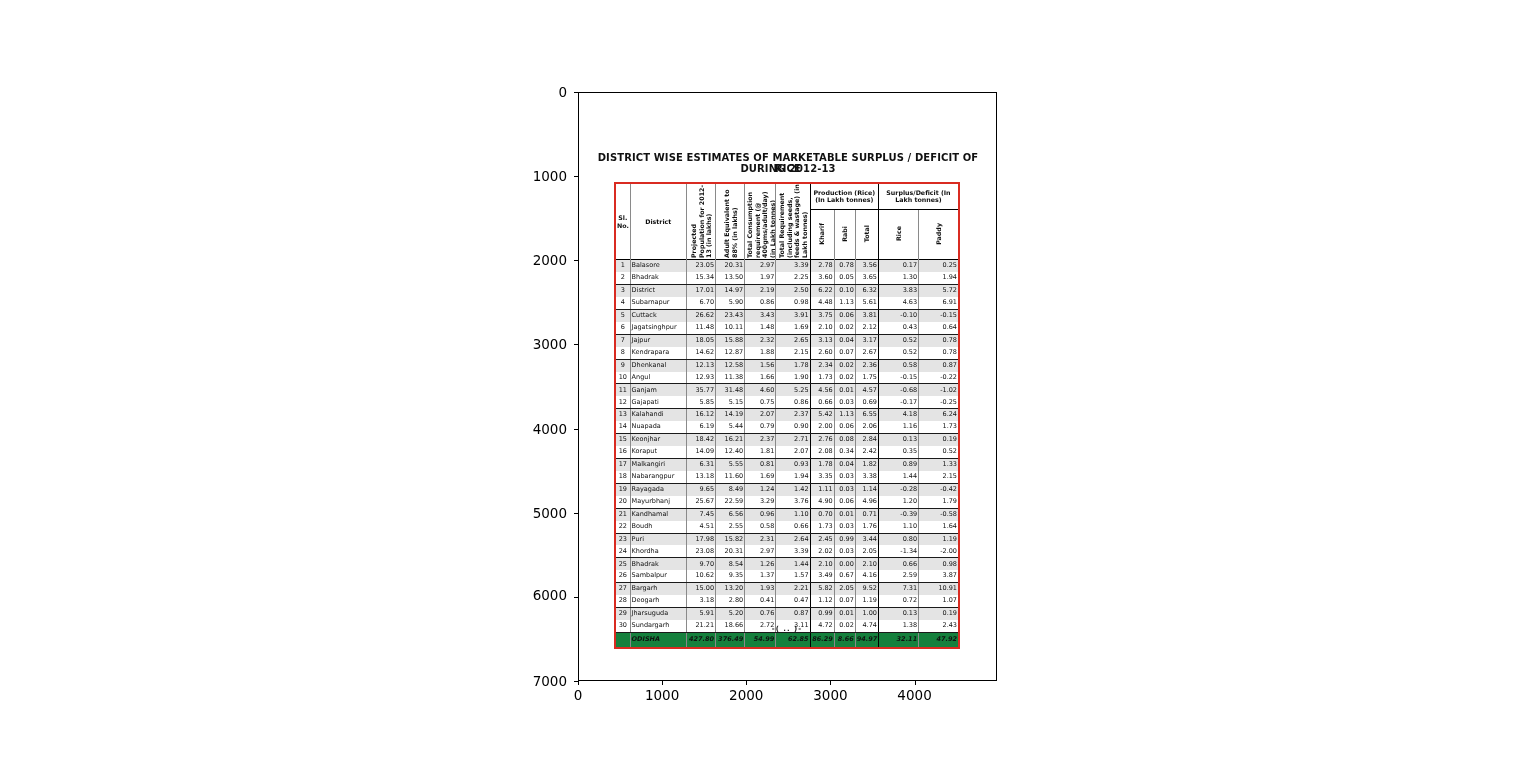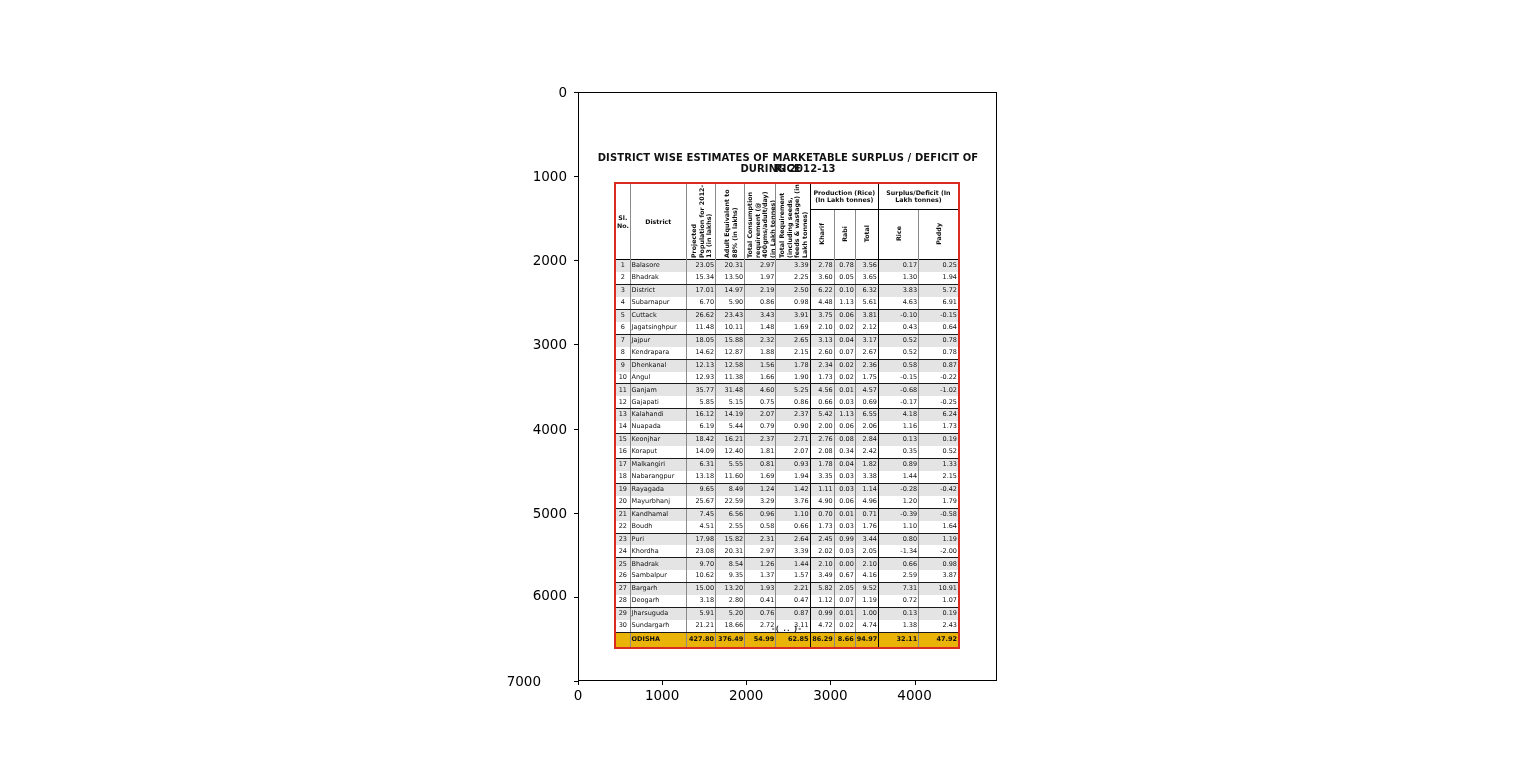--- a/index.html
+++ b/index.html
@@ -32,22 +32,22 @@
   th.h-group { border-bottom:0.5px solid #000; height:26px; padding:1px; }
   .vert { writing-mode:vertical-rl; transform:rotate(180deg); display:inline-block;
           max-height:74px; line-height:1.2; font-weight:bold; text-align:left; }
   td.c-sl { text-align:center; }
   td.c-district { text-align:left; padding-left:2px; }
   td.c-num { text-align:right; padding-right:2px; }
   tbody td { height:11.6px; line-height:11.6px; }
   tr.shade td { background:#e4e4e4; }
   tr.pair-end td { border-bottom:0.7px solid #1a1a1a; }
   .gb { border-left:1px solid #000 !important; }
-  tr.total-row td { font-weight:bold; background:#eab308; border-top:1px solid #000;
-                    height:13px; line-height:13px; }
+  tr.total-row td { font-weight:bold; background:#15803d; border-top:1px solid #000;
+                    height:13px; line-height:13px;font-style:italic; }
   .footer-mark { position:absolute; left:687px; top:625px; width:200px;
                  text-align:center; font-size:7px; font-weight:bold; color:#222;
                  letter-spacing:1px; }
 </style>
 </head>
 <body>
 
 <div class="canvas">
 
   <div class="axes">
@@ -507,21 +507,21 @@
       <div class="tick-label tick-label-y" style="left: 517px; top: 253.28px;">2000</div>
       <div class="tick tick-y" style="left: 574px; top: 344.42px;"></div>
       <div class="tick-label tick-label-y" style="left: 517px; top: 337.42px;">3000</div>
       <div class="tick tick-y" style="left: 574px; top: 428.56px;"></div>
       <div class="tick-label tick-label-y" style="left: 517px; top: 421.56px;">4000</div>
       <div class="tick tick-y" style="left: 574px; top: 512.7px;"></div>
       <div class="tick-label tick-label-y" style="left: 517px; top: 505.7px;">5000</div>
       <div class="tick tick-y" style="left: 574px; top: 596.84px;"></div>
       <div class="tick-label tick-label-y" style="left: 517px; top: 588px;">6000</div>
       <div class="tick tick-y" style="left: 574px; top: 680.98px;"></div>
-      <div class="tick-label tick-label-y" style="left: 491px; top: 673.98px;">7000</div>
+      <div class="tick-label tick-label-y" style="left: 517px; top: 673.98px;">7000</div>
       <div class="tick tick-x" style="left: 578px; top: 681px;"></div>
       <div class="tick-label tick-label-x" style="left: 548px; top: 688px;">0</div>
       <div class="tick tick-x" style="left: 662.14px; top: 681px;"></div>
       <div class="tick-label tick-label-x" style="left: 632.14px; top: 688px;">1000</div>
       <div class="tick tick-x" style="left: 746.28px; top: 681px;"></div>
       <div class="tick-label tick-label-x" style="left: 716.28px; top: 688px;">2000</div>
       <div class="tick tick-x" style="left: 830.42px; top: 681px;"></div>
       <div class="tick-label tick-label-x" style="left: 800.42px; top: 688px;">3000</div>
       <div class="tick tick-x" style="left: 914.56px; top: 681px;"></div>
       <div class="tick-label tick-label-x" style="left: 884.56px; top: 688px;">4000</div>

